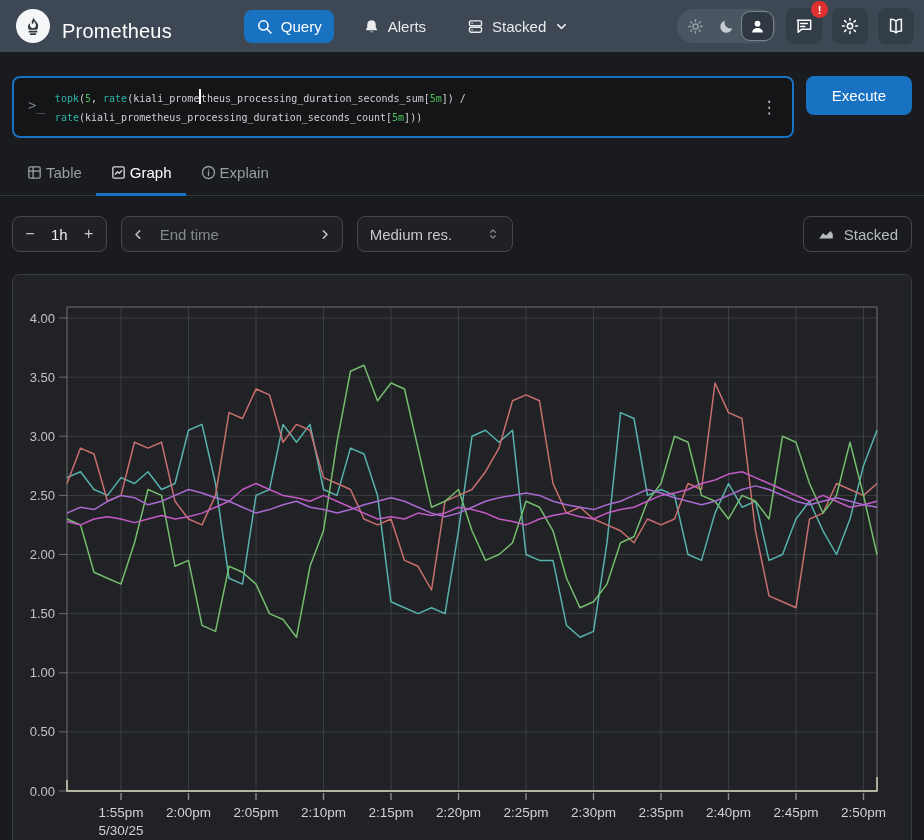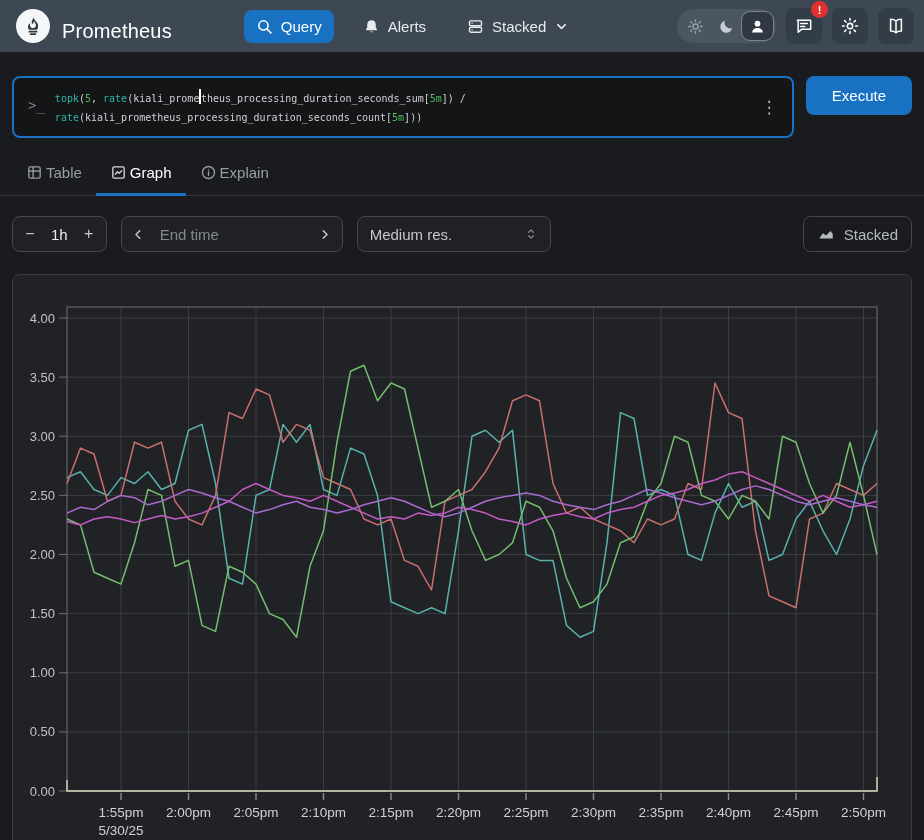--- a/index.html
+++ b/index.html
@@ -47,21 +47,21 @@
   .tab.active svg { stroke:#d6d8da; }
 
   
   .controls { display:flex; align-items:center; padding:20px 12px 0 12px; gap:14px; }
   .grp { display:flex; align-items:center; height:36px; border:1px solid #46484d; border-radius:8px; background:#202124; }
   .grp-btn { background:transparent; border:none; color:#c6c8cb; width:34px; height:34px; cursor:pointer;
     display:flex; align-items:center; justify-content:center; font-size:16px; }
   .range-val { font-size:15px; color:#e8eaec; padding:0 4px; }
   .endtime { width:222px; justify-content:space-between; }
   .endtime .ph { color:#85888e; font-size:15px; flex:1; text-align:left; padding-left:4px; }
-  .resolution { width:194px; justify-content:space-between; padding:0 12px; cursor:pointer; }
+  .resolution { width:156px; justify-content:space-between; padding:0 12px; cursor:pointer; }
   .resolution .val { color:#c6c8cb; font-size:15px; }
   .stack-group { margin-left:auto; display:flex; gap:5px; }
   .stack-btn { display:flex; align-items:center; gap:9px; height:36px; padding:0 13px; border:1px solid #46484d;
     border-radius:8px; background:transparent; color:#b7babd; font-size:15px; cursor:pointer; font-family:"Liberation Sans",sans-serif; }
   .stack-btn.selected { background:#383b40; color:#ffffff; }
 
   
   .chart-panel { margin:22px 12px 0 12px; border:1px solid #3a3d42; border-radius:8px; background:#212225; height:600px; }
 </style>
 </head>

